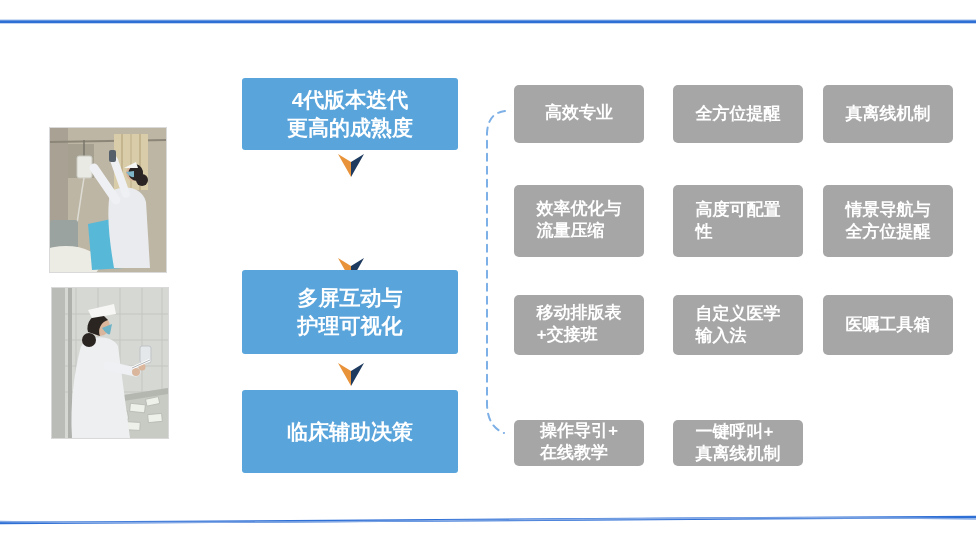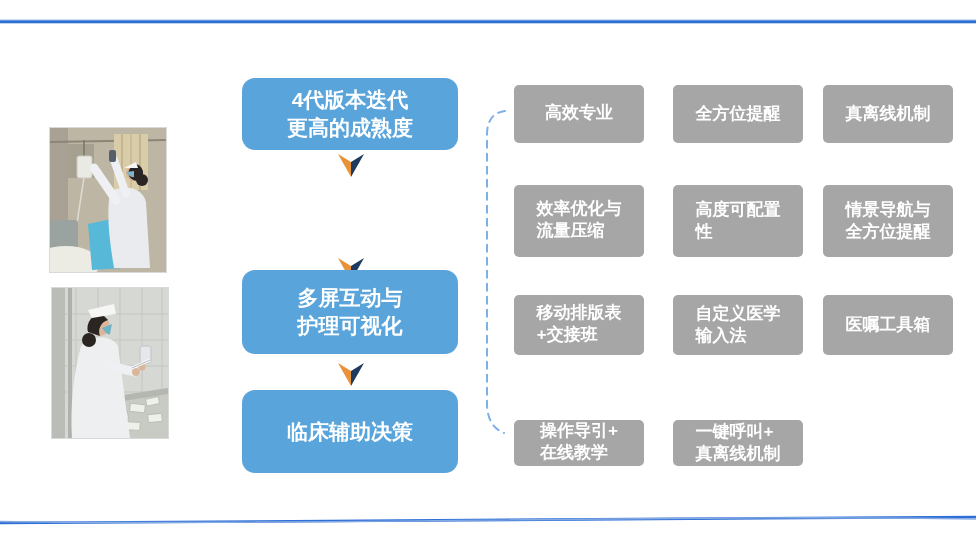--- a/index.html
+++ b/index.html
@@ -19,21 +19,21 @@
   .photo {
     position:absolute; box-shadow:0 0 0 1px #d9d9d9; background:#c4bcab; overflow:hidden;
   }
   .photo svg { display:block; }
   #photo1 { left:50px; top:128px; width:116px; height:144px; }
   #photo2 { left:52px; top:288px; width:116px; height:150px; }
 
   
   .stage {
     position:absolute; left:242px; width:216px;
-    background:var(--stage-blue); border-radius:13px;
+    background:var(--stage-blue); border-radius:3px;
     color:#fff; font-weight:bold; font-size:21px; line-height:1.33;
     display:flex; align-items:center; justify-content:center;
     text-align:center; white-space:pre-line;
   }
   #stage1 { top:78px;  height:72px; }
   #stage2 { top:182px; height:71px; }
   #stage3 { top:270px; height:84px; }
   #stage4 { top:390px; height:83px; }
 
   .arrow { position:absolute; left:338px; width:26px; height:23px; }

